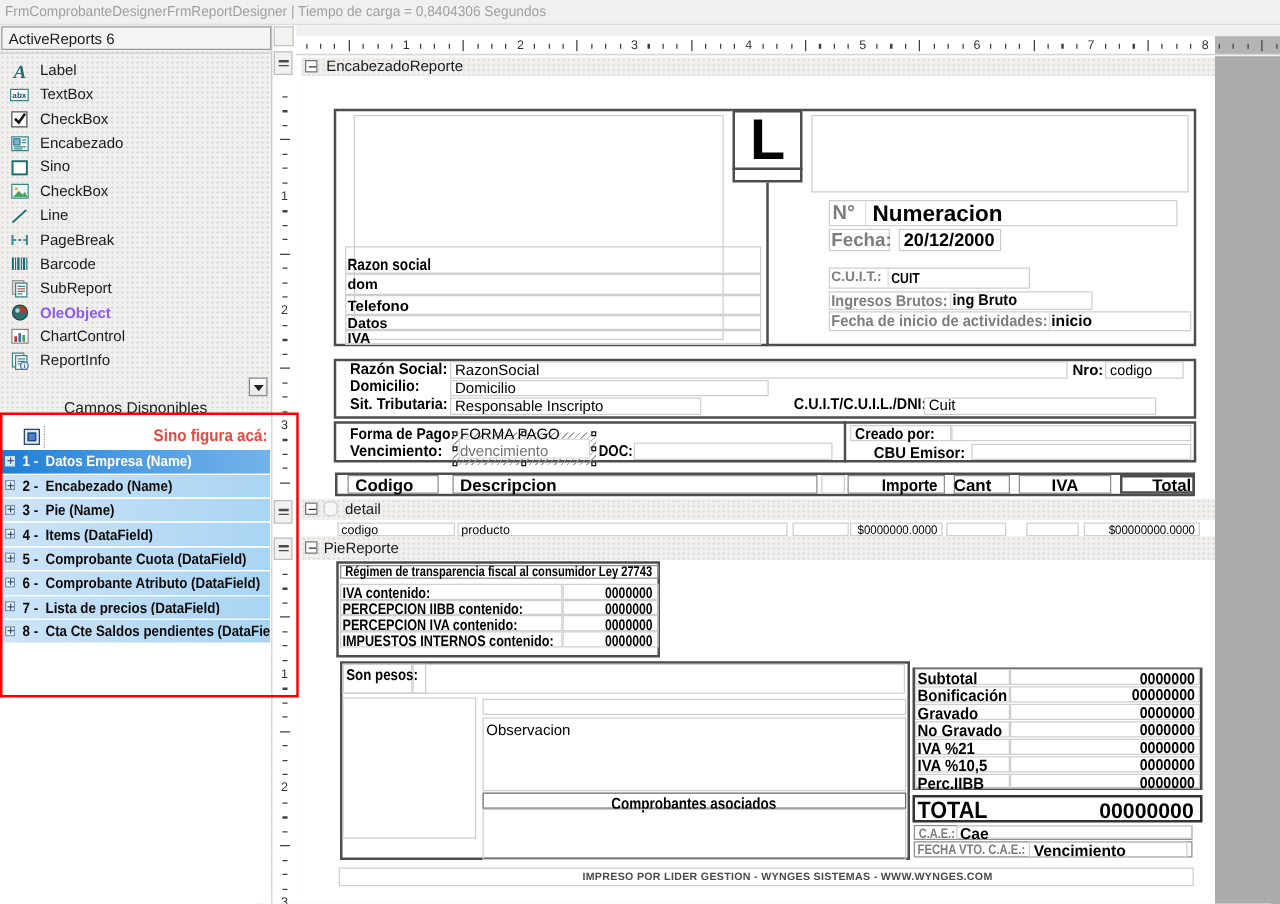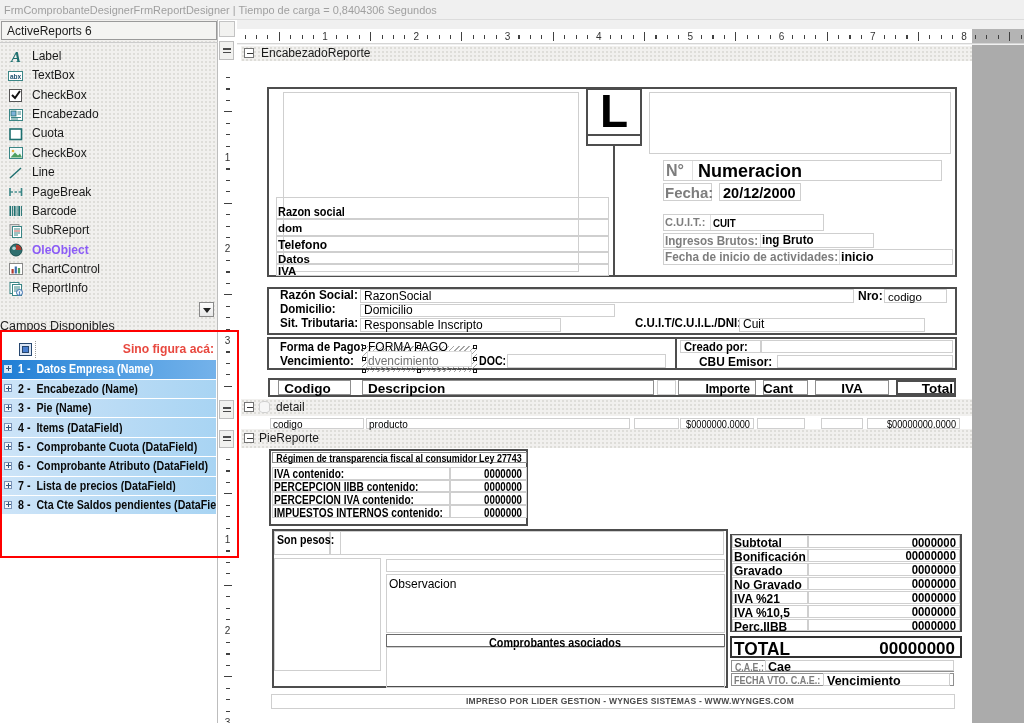--- a/index.html
+++ b/index.html
@@ -30,21 +30,21 @@
       <rect x="3" y="4" width="5" height="5" fill="#7fb2d9" stroke="#1d6f6f" stroke-width="0.8"></rect>
       <line x1="9.5" y1="5" x2="13" y2="5" stroke="#3a8686"></line>
       <line x1="9.5" y1="7" x2="13" y2="7" stroke="#3a8686"></line>
       <line x1="3" y1="10.5" x2="13" y2="10.5" stroke="#3a8686"></line>
       <line x1="3" y1="12" x2="10" y2="12" stroke="#3a8686"></line>
     </svg></div>
 <div style="position:absolute;left:32px;top:108.06px;font-size:12px;font-weight:normal;color:#1a1a1a;line-height:1.05;white-space:nowrap;">Encabezado</div>
 <div style="position:absolute;left:8px;top:125.9px;width:16px;height:16px;"><svg width="16" height="16" viewBox="0 0 16 16">
       <rect x="2" y="3" width="11.5" height="10.5" fill="#fff" stroke="#1d6f6f" stroke-width="1.6"></rect>
     </svg></div>
-<div style="position:absolute;left:32px;top:127.41999999999999px;font-size:12px;font-weight:normal;color:#1a1a1a;line-height:1.05;white-space:nowrap;">Cuota</div>
+<div style="position:absolute;left:32px;top:127.41999999999999px;font-size:12px;font-weight:normal;color:#1a1a1a;line-height:1.05;white-space:nowrap;">Sino</div>
 <div style="position:absolute;left:8px;top:145.3px;width:16px;height:16px;"><svg width="16" height="16" viewBox="0 0 16 16">
       <rect x="1.5" y="2.5" width="13" height="11" fill="#fff" stroke="#3a8686"></rect>
       <rect x="2.5" y="3.5" width="11" height="9" fill="#eef7f7"></rect>
       <circle cx="5" cy="6" r="1.3" fill="#e8b23c"></circle>
       <path d="M2.5 12.5 L7 7.5 L10 10.5 L12 8.5 L14 12.5 Z" fill="#4e9f62"></path>
     </svg></div>
 <div style="position:absolute;left:32px;top:146.78px;font-size:12px;font-weight:normal;color:#1a1a1a;line-height:1.05;white-space:nowrap;">CheckBox</div>
 <div style="position:absolute;left:8px;top:164.6px;width:16px;height:16px;"><svg width="16" height="16" viewBox="0 0 16 16">
       <line x1="2" y1="13" x2="13" y2="3" stroke="#1d6f6f" stroke-width="1.4"></line>
     </svg></div>
@@ -96,21 +96,21 @@
       <rect x="4.5" y="3.5" width="9" height="11" fill="#fff" stroke="#3a8686"></rect>
       <line x1="6" y1="6" x2="12" y2="6" stroke="#3a8686"></line>
       <line x1="6" y1="8" x2="12" y2="8" stroke="#3a8686"></line>
       <line x1="6" y1="10" x2="12" y2="10" stroke="#3a8686"></line>
       <circle cx="11.5" cy="11.5" r="3" fill="#eaf2fa" stroke="#3b6fb0"></circle>
       <text x="11.5" y="13.6" font-size="5.5" font-weight="bold" fill="#3b6fb0" text-anchor="middle" font-family="Liberation Serif,serif">i</text>
     </svg></div>
 <div style="position:absolute;left:32px;top:282.3px;font-size:12px;font-weight:normal;color:#1a1a1a;line-height:1.05;white-space:nowrap;">ReportInfo</div>
 <div style="position:absolute;left:199px;top:302px;width:15px;height:15px;border:1px solid #8a8a8a;background:linear-gradient(#fdfdfd,#e8e8e8);"></div>
 <div style="position:absolute;left:202.5px;top:308px;width:0;height:0;border-left:4px solid transparent;border-right:4px solid transparent;border-top:5px solid #222;"></div>
-<div style="position:absolute;left:0px;top:319.5px;width:217px;text-align:left;font-size:12.5px;font-weight:normal;color:#222;line-height:1.05;white-space:nowrap;">Campos Disponibles</div>
+<div style="position:absolute;left:0px;top:319.5px;width:217px;text-align:center;font-size:12.5px;font-weight:normal;color:#222;line-height:1.05;white-space:nowrap;">Campos Disponibles</div>
 <div style="position:absolute;left:0;top:331px;width:217px;height:392px;background:#ffffff;"></div>
 <div style="position:absolute;left:19px;top:343px;width:13px;height:13px;border:1px solid #26466e;background:#dce6f5;"></div>
 <div style="position:absolute;left:22px;top:346px;width:7px;height:7px;background:#4a7fd0;border:1px solid #26466e;"></div>
 <div style="position:absolute;left:35px;top:341px;width:1px;height:17px;border-left:1px dotted #9a9a9a;"></div>
 <div style="position:absolute;left:214px;top:342px;transform:translateX(-100%) scaleX(0.9);transform-origin:right center;font-size:13.5px;font-weight:bold;color:#e8483f;line-height:1.05;white-space:nowrap;">Sino figura acá:</div>
 <div style="position:absolute;left:0;top:359.2px;width:216px;height:19.4px;background:linear-gradient(to right,#1e7dd4 0%,#4f9de2 50%,#74b2ea 100%);border-top:1px solid #ffffff;overflow:hidden;"></div>
 <div style="position:absolute;left:4px;top:364.8px;width:8px;height:8px;border:1px solid #cfe2f4;background:#dcebf8;"></div>
 <div style="position:absolute;left:5.5px;top:368.3px;width:5px;height:1px;background:#33577d;"></div>
 <div style="position:absolute;left:7.5px;top:366.3px;width:1px;height:5px;background:#33577d;"></div>
 <div style="position:absolute;left:17.5px;top:363.4px;transform:scaleX(0.89);transform-origin:left center;font-size:12px;font-weight:bold;color:#ffffff;line-height:1.05;white-space:nowrap;max-width:223px;overflow:hidden;">1 -&nbsp; Datos Empresa (Name)</div>

